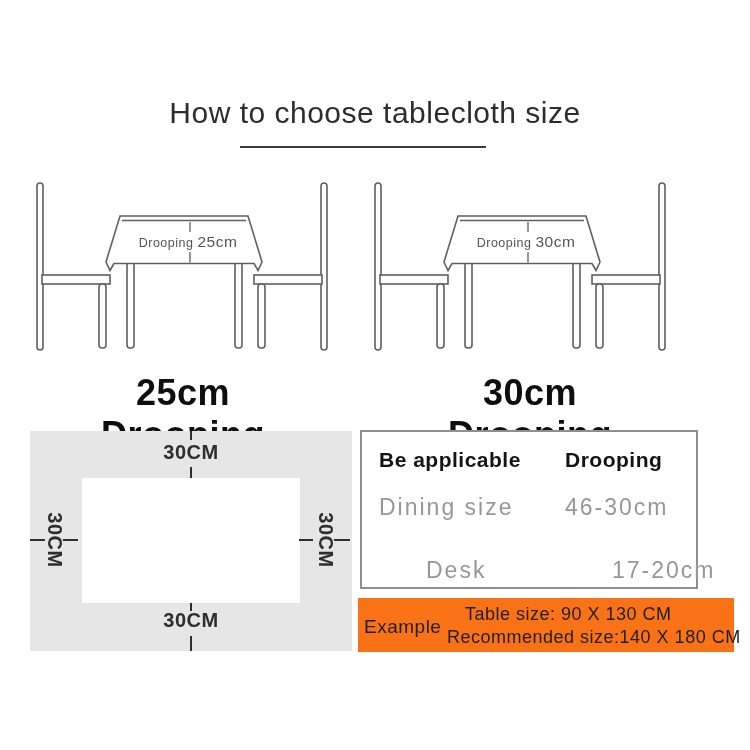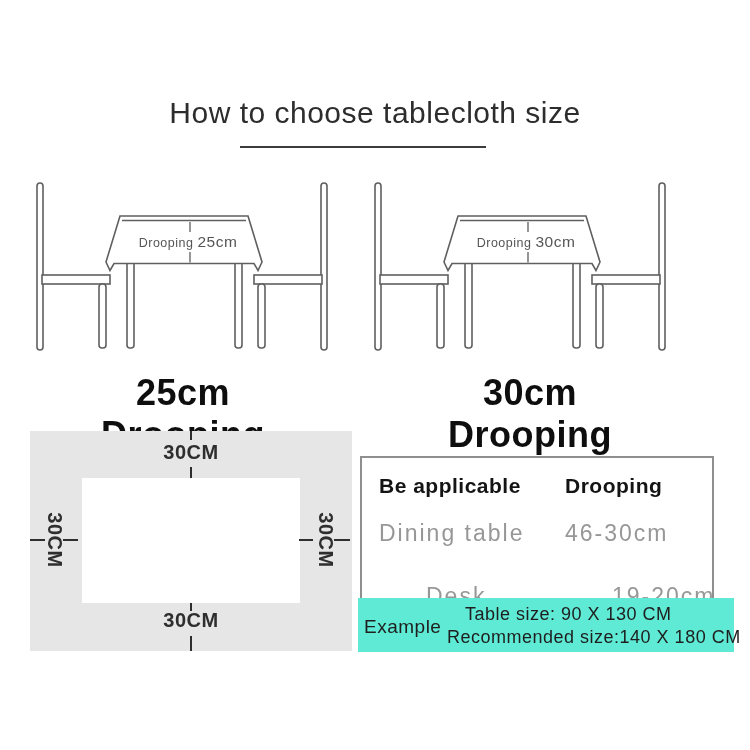--- a/index.html
+++ b/index.html
@@ -46,31 +46,31 @@
   .tick{background:#2e2e2e;}
   .size-label{
     font-size:20px;font-weight:600;color:#2e2e2e;letter-spacing:0.5px;white-space:nowrap;
   }
   .size-top{left:0;top:10px;width:322px;text-align:center;}
   .size-bottom{left:0;top:178px;width:322px;text-align:center;}
   .size-left{left:24px;top:109px;transform:translate(-50%,-50%) rotate(90deg);}
   .size-right{left:295px;top:109px;transform:translate(-50%,-50%) rotate(90deg);}
 
   
-  .spec-box{left:360px;top:456px;width:334px;height:155px;border:2px solid #8f8f8f;background:#fff;padding-left:16px;}
+  .spec-box{left:360px;top:430px;width:334px;height:155px;border:2px solid #8f8f8f;background:#fff;}
   .spec-header{font-size:21px;font-weight:700;color:#141414;letter-spacing:0.5px;white-space:nowrap;}
   .spec-cell{font-size:23px;font-weight:400;color:#979797;letter-spacing:2px;white-space:nowrap;}
   .col1{left:17px;}
   .col2{left:203px;}
   .hrow{top:16px;}
   .row1{top:62px;}
   .row2{top:125px;margin-left:47px;}
 
   
-  .example-box{left:358px;top:598px;width:376px;height:54px;background:#5eead4;}
+  .example-box{left:358px;top:598px;width:376px;height:54px;background:#f97316;}
   .example-label{left:6px;top:18px;font-size:19px;color:#1e1e1e;font-weight:500;letter-spacing:0.5px;}
   .example-line1{left:107px;top:6px;font-size:18px;color:#1e1e1e;font-weight:500;letter-spacing:0.5px;white-space:nowrap;}
   .example-line2{left:89px;top:29px;font-size:18px;color:#1e1e1e;font-weight:500;letter-spacing:0.5px;white-space:nowrap;}
 </style>
 </head>
 <body>
 
 <div class="page">
 
   <div class="abs title">How to choose tablecloth size</div>
@@ -138,25 +138,25 @@
 
     <div class="abs tick" style="left:269px;top:108px;width:14px;height:2px;"></div>
     <div class="abs size-label size-right">30CM</div>
     <div class="abs tick" style="left:304px;top:108px;width:16px;height:2px;"></div>
   </div>
 
   <div class="abs spec-box">
     <div class="abs spec-header col1 hrow">Be applicable</div>
     <div class="abs spec-header col2 hrow">Drooping</div>
 
-    <div class="abs spec-cell col1 row1">Dining table</div>
+    <div class="abs spec-cell col1 row1">Dining size</div>
     <div class="abs spec-cell col2 row1">46-30cm</div>
 
     <div class="abs spec-cell col1 row2">Desk</div>
-    <div class="abs spec-cell col2 row2">19-20cm</div>
+    <div class="abs spec-cell col2 row2">17-20cm</div>
   </div>
 
   <div class="abs example-box">
     <div class="abs example-label">Example</div>
     <div class="abs example-line1">Table size:  90 X 130 CM</div>
     <div class="abs example-line2">Recommended size:140 X 180 CM</div>
   </div>
 
 </div>
 

